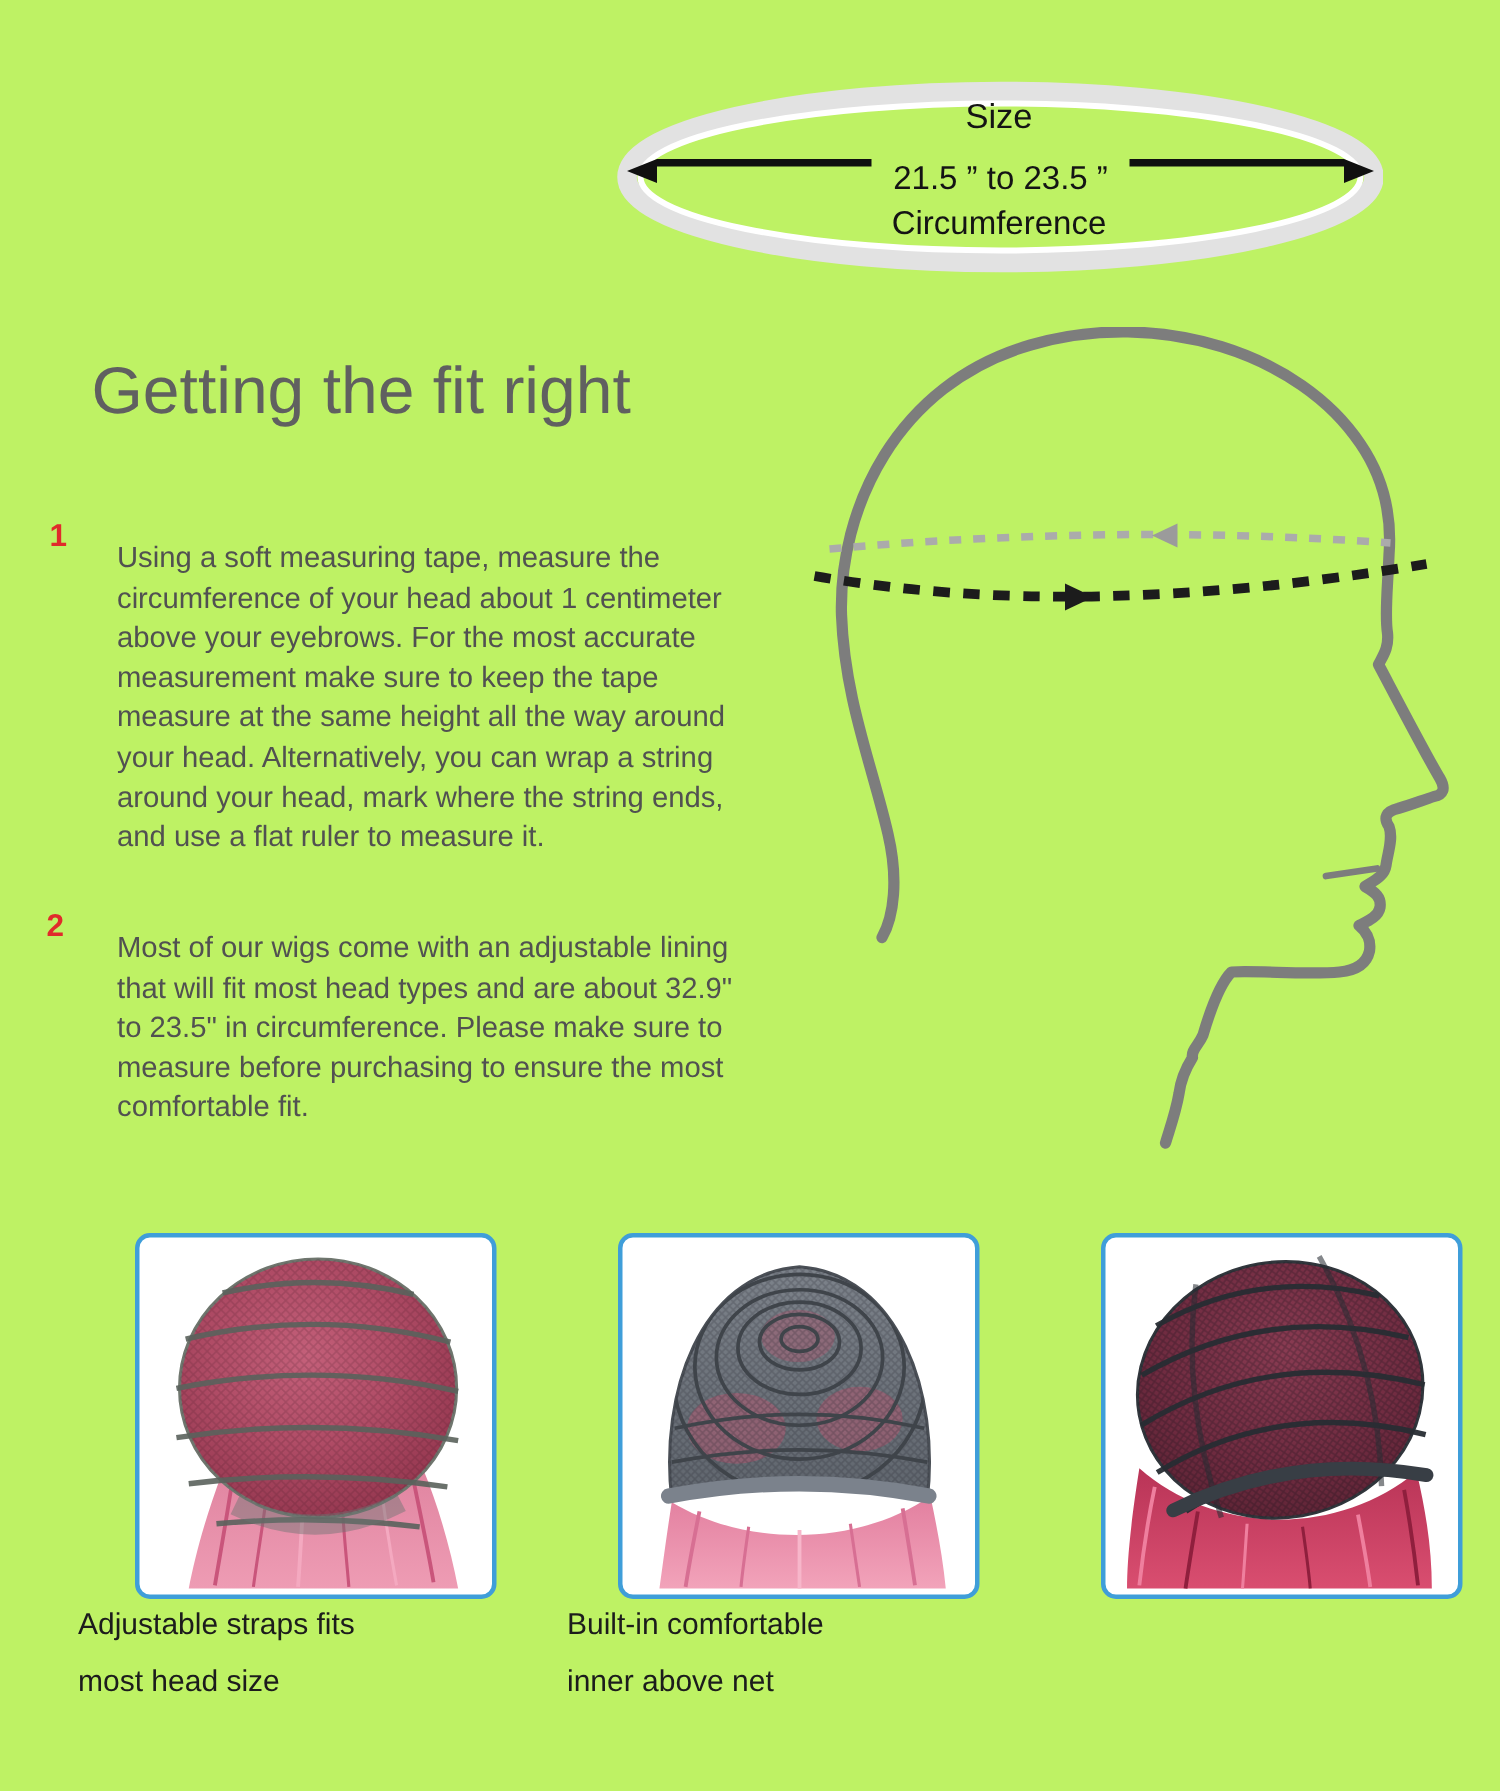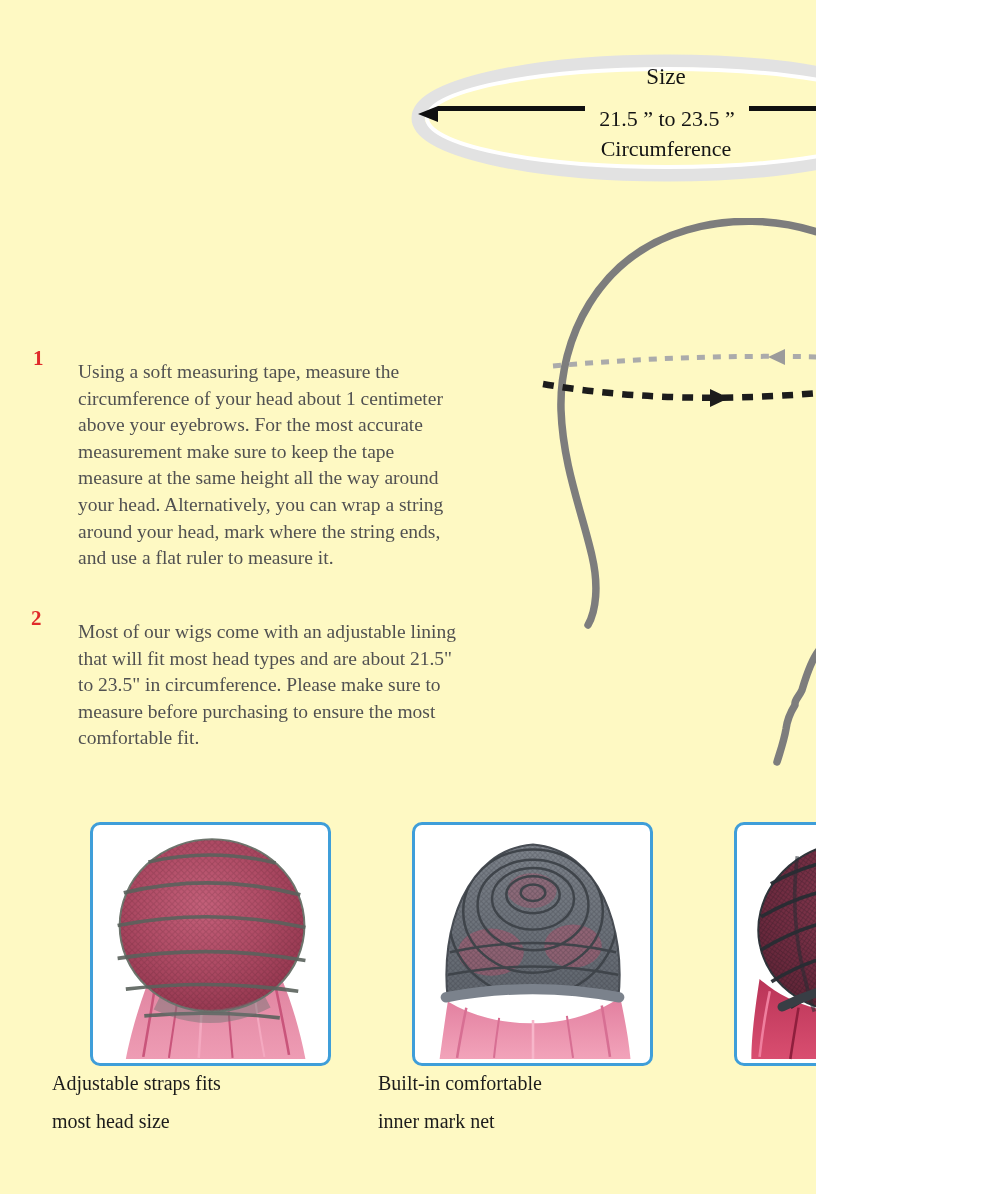--- a/index.html
+++ b/index.html
@@ -1,18 +1,18 @@
 <!DOCTYPE html>
 <html><head>
 <meta charset="utf-8">
 <style>
   html,body{margin:0;padding:0;background:#fff;}
   .page{
-    position:relative;width:816px;height:1194px;background:#fef9c3;
-    font-family:Liberation Serif, serif;overflow:hidden;color:#4d4d4d;
+    position:relative;width:1000px;height:1194px;background:#bef264;
+    font-family:Liberation Sans, sans-serif;overflow:hidden;color:#4d4d4d;
   }
   
   .size-diagram{position:absolute;left:410px;top:54px;width:512px;height:132px;}
   .size-diagram svg{position:absolute;left:0;top:0;}
   .size-label{position:absolute;top:10px;left:0;width:100%;text-align:center;
     font-size:23px;color:#141414;}
   .arrow-row{position:absolute;top:52px;left:0;width:512px;height:26px;
     display:flex;align-items:flex-start;box-sizing:border-box;padding:0 6px 0 8px;}
   .aline{flex:1;height:5px;background:#101010;}
   .ah{width:0;height:0;border-top:8px solid transparent;border-bottom:8px solid transparent;}
@@ -60,34 +60,35 @@
     <div class="arrow-row">
       <span class="ah ah-left"></span>
       <span class="aline"></span>
       <span class="range-label">21.5 ” to 23.5 ”</span>
       <span class="aline"></span>
       <span class="ah ah-right"></span>
     </div>
     <div class="circ-label">Circumference</div>
   </section>
 
+  <h1 class="page-title">Getting the fit right</h1>
 
   <span class="step-num step-num-1">1</span>
   <p class="step-text step-text-1">Using a soft measuring tape, measure the
 circumference of your head about 1 centimeter
 above your eyebrows. For the most accurate
 measurement make sure to keep the tape
 measure at the same height all the way around
 your head. Alternatively, you can wrap a string
 around your head, mark where the string ends,
 and use a flat ruler to measure it.</p>
 
   <span class="step-num step-num-2">2</span>
   <p class="step-text step-text-2">Most of our wigs come with an adjustable lining
-that will fit most head types and are about 21.5"
+that will fit most head types and are about 32.9"
 to 23.5" in circumference. Please make sure to
 measure before purchasing to ensure the most
 comfortable fit.</p>
 
   <div class="head-figure">
     <svg width="440" height="575" viewBox="0 0 440 575">
       <path d="M 53 407
            C 61 393 64 368 57 338
            C 47 294 28 248 26 192
            C 24 122 62 38 152 12
@@ -246,15 +247,15 @@
           <path d="M152 16 Q178 90 166 170" opacity="0.6"></path>
         </g>
         <path d="M30 162 Q112 138 196 168" stroke="#383e45" stroke-width="9" stroke-linecap="round" fill="none"></path>
       </g>
     </svg>
   </figure>
 
   <p class="caption caption-1">Adjustable straps fits
 most head size</p>
   <p class="caption caption-2">Built-in comfortable
-inner mark net</p>
+inner above net</p>
 
 </div>
 
 </body></html>

